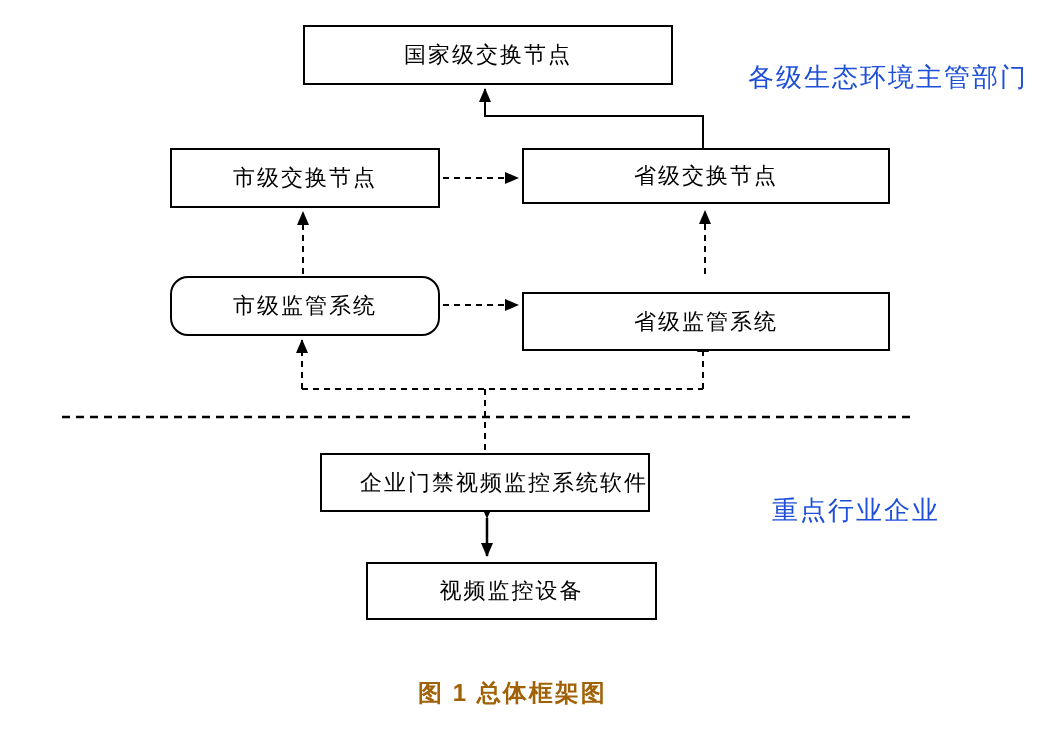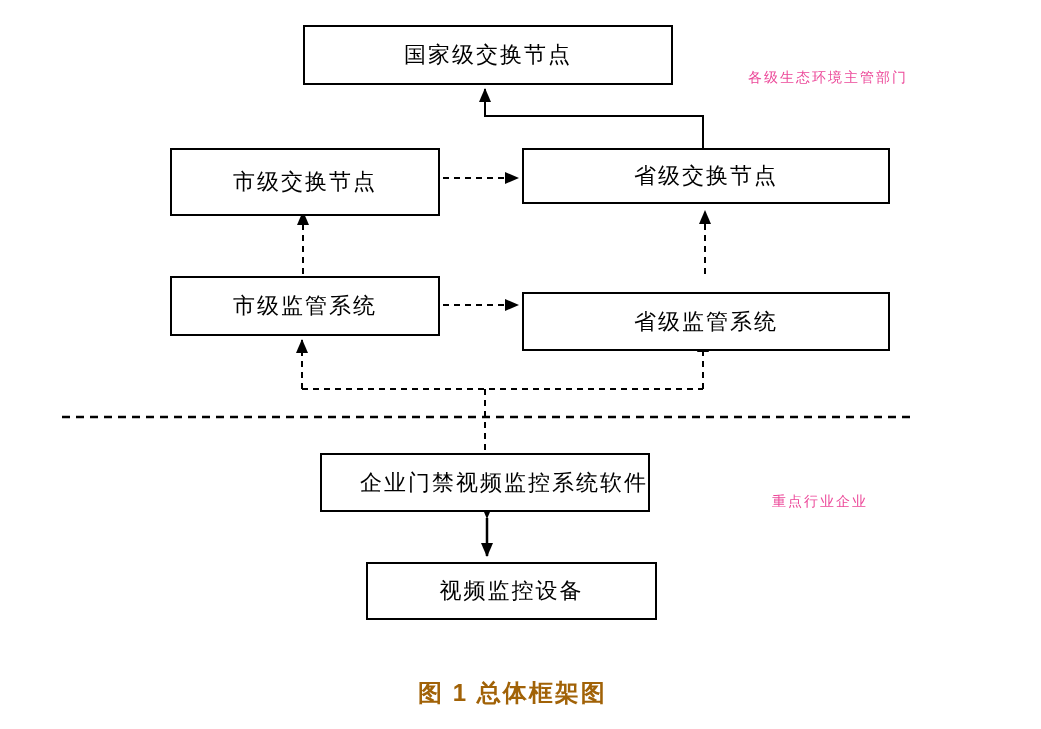--- a/index.html
+++ b/index.html
@@ -31,41 +31,41 @@
     align-items: center;
     justify-content: center;
     font-size: 22px;
     letter-spacing: 2px;
     color: #000000;
     white-space: nowrap;
     z-index: 2;
   }
   .annot {
     position: absolute;
-    color: #ec4899;
-    font-size: 14px;
+    color: #1d4ed8;
+    font-size: 26px;
     letter-spacing: 2px;
     white-space: nowrap;
     z-index: 2;
   }
   .caption {
     position: absolute;
     color: #a16207;
     font-family: "Liberation Sans", "DejaVu Sans", sans-serif;
     font-weight: bold;
     font-size: 24px;
     letter-spacing: 2px;
     white-space: nowrap;
     z-index: 2;
   }
   
   #node-national        { left: 303px; top: 25px;  width: 370px; height: 60px; }
-  #node-city-exchange   { left: 170px; top: 148px; width: 270px; height: 68px; font-family: Liberation Serif, serif; }
+  #node-city-exchange   { left: 170px; top: 148px; width: 270px; height: 60px; font-family: Liberation Serif, serif; }
   #node-prov-exchange   { left: 522px; top: 148px; width: 368px; height: 56px; }
-  #node-city-supervise  { left: 170px; top: 276px; width: 270px; height: 60px; }
+  #node-city-supervise  { left: 170px; top: 276px; width: 270px; height: 60px; border-radius: 18px; }
   #node-prov-supervise  { left: 522px; top: 292px; width: 368px; height: 59px; }
   #node-ent-software    { left: 320px; top: 453px; width: 330px; height: 59px; justify-content: flex-end; }
   #node-video-device    { left: 342px; top: 562px; width: 291px; height: 58px; margin-left: 24px; }
 
   #annot-authority { left: 748px; top: 58px; line-height: 40px; text-align: left; }
   #annot-enterprise { left: 762px; top: 493px; margin-left: 10px; }
   #fig-caption { left: 418px; top: 677px; }
 </style>
 </head>
 <body>

